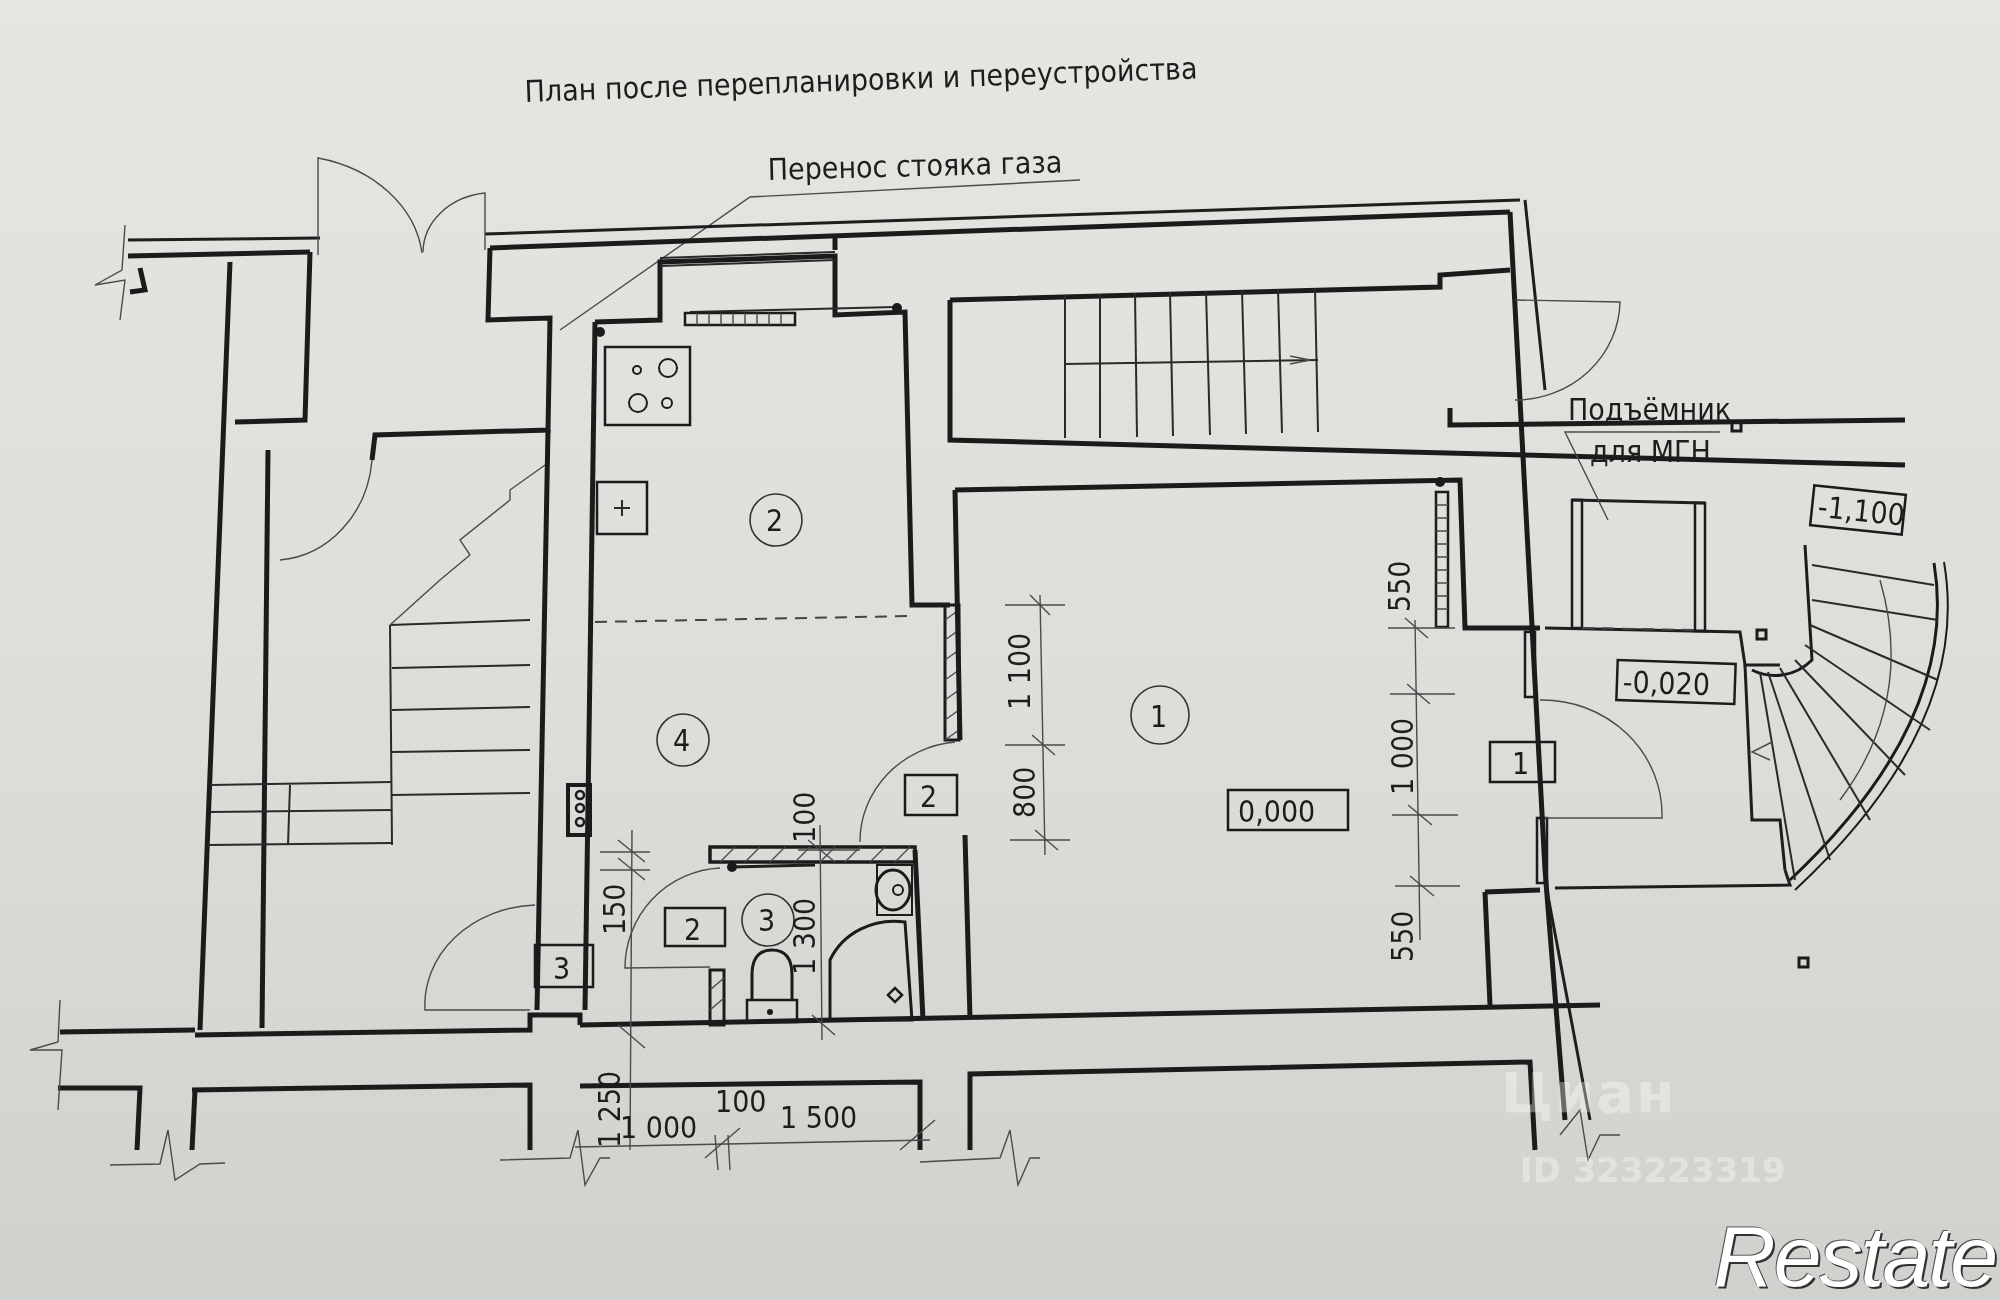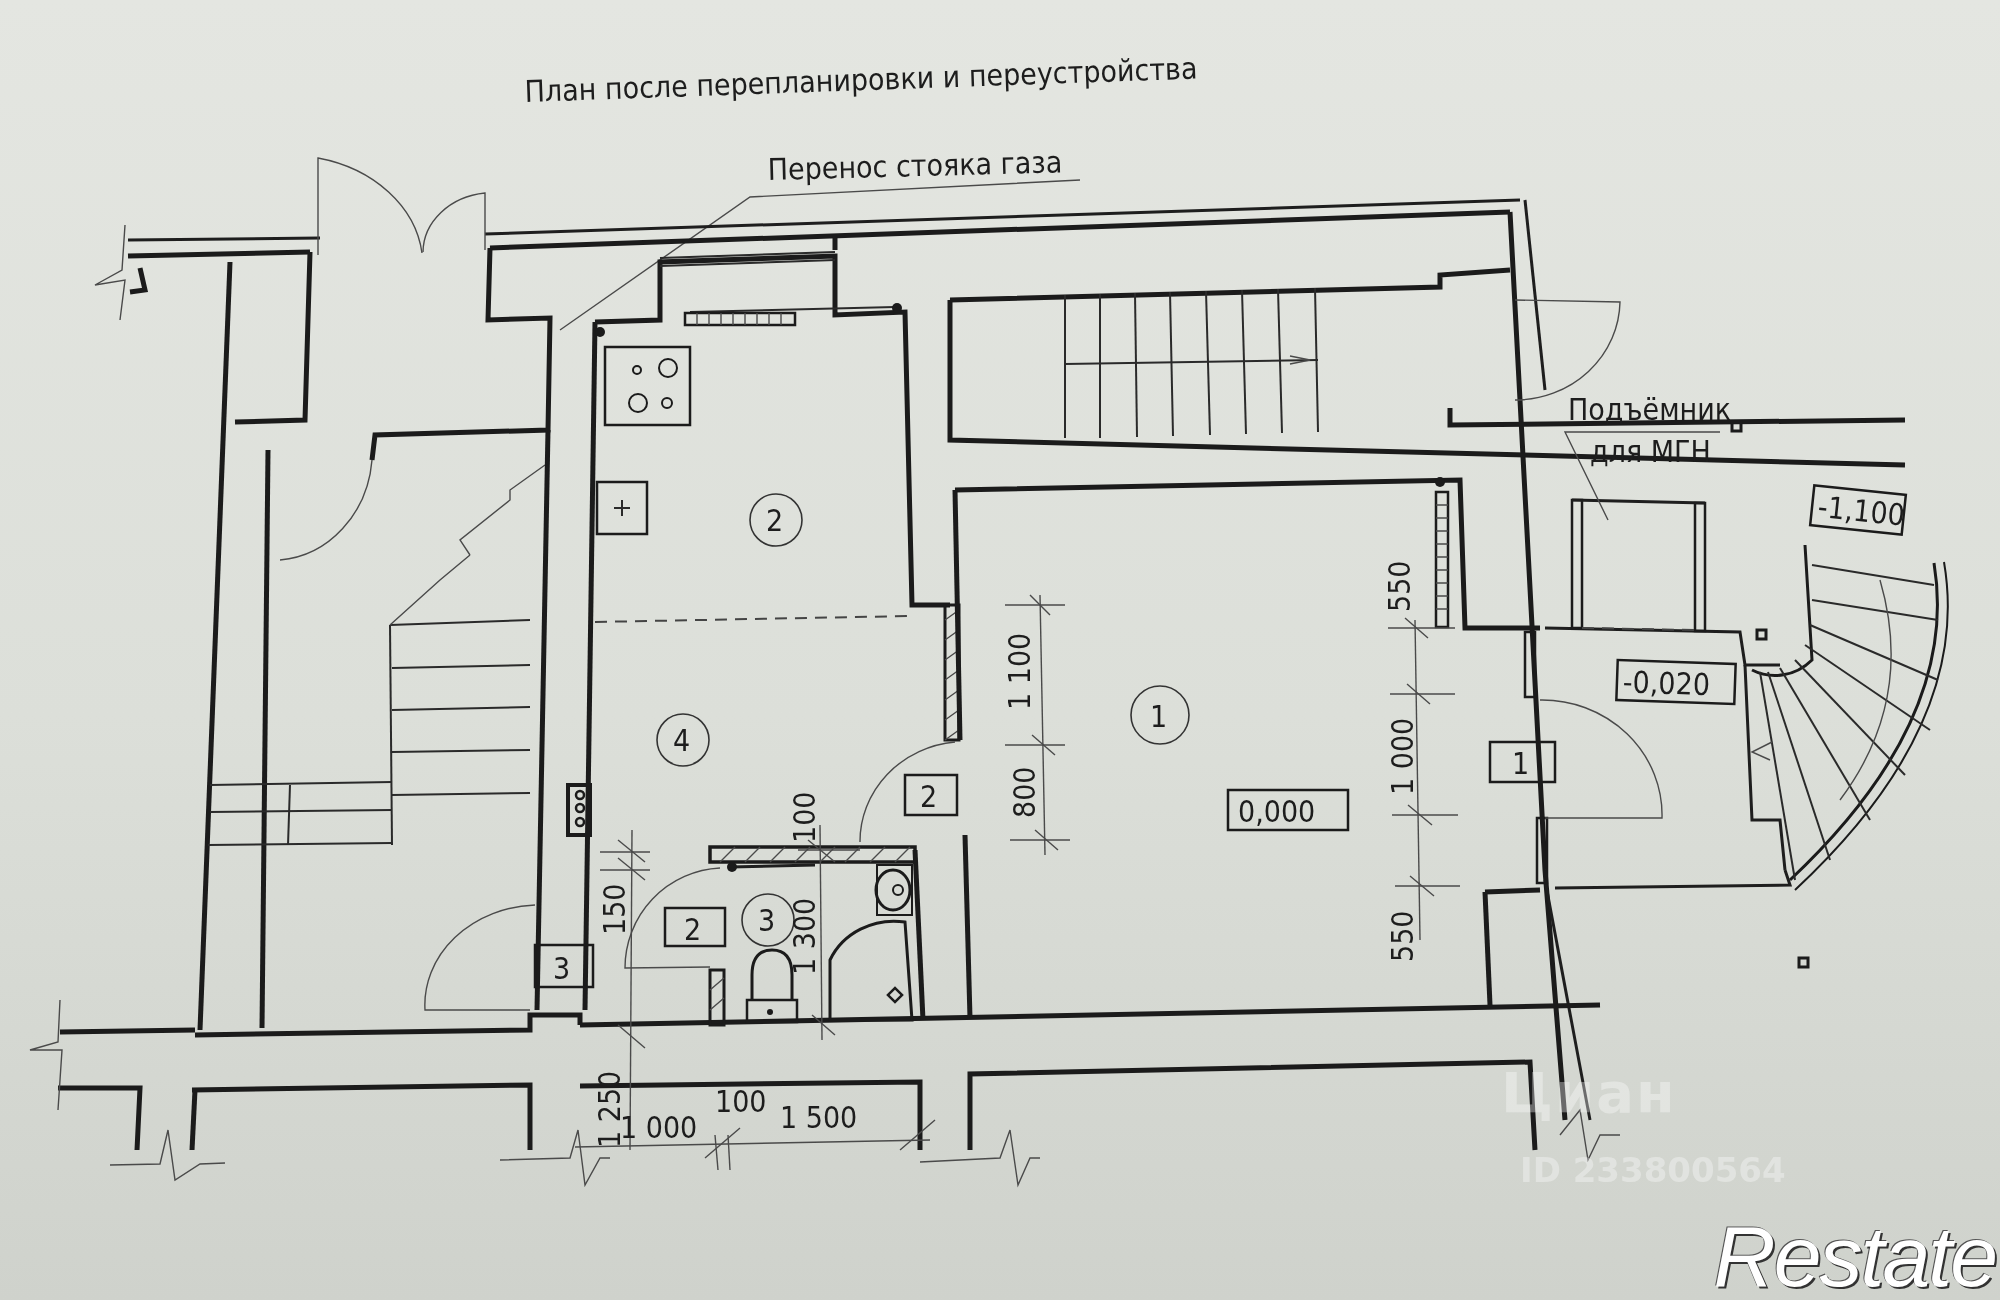--- a/index.html
+++ b/index.html
@@ -334,14 +334,14 @@
     <line class="hair" x1="728" y1="1135" x2="730" y2="1170"></line>
     <line class="hair" x1="705" y1="1158" x2="740" y2="1128"></line>
     <line class="hair" x1="900" y1="1150" x2="935" y2="1120"></line>
     <text class="txt dim" x="620" y="1138">1 000</text>
     <text class="txt dim" x="715" y="1112">100</text>
     <text class="txt dim" x="780" y="1128">1 500</text>
   </g>
 </svg>
 
 <div class="watermark-cian">Циан</div>
-<div class="watermark-id">ID 233800564</div>
+<div class="watermark-id">ID 323223319</div>
 <div class="restate">Restate</div>
 
 </body></html>

